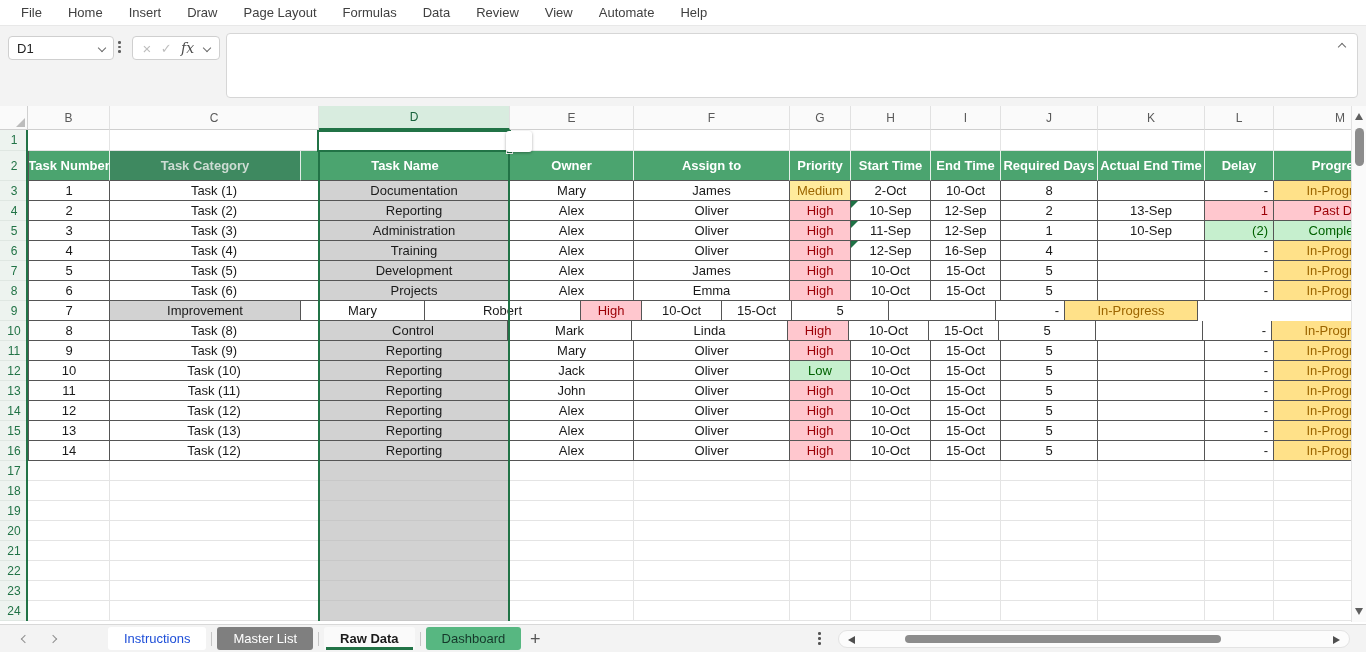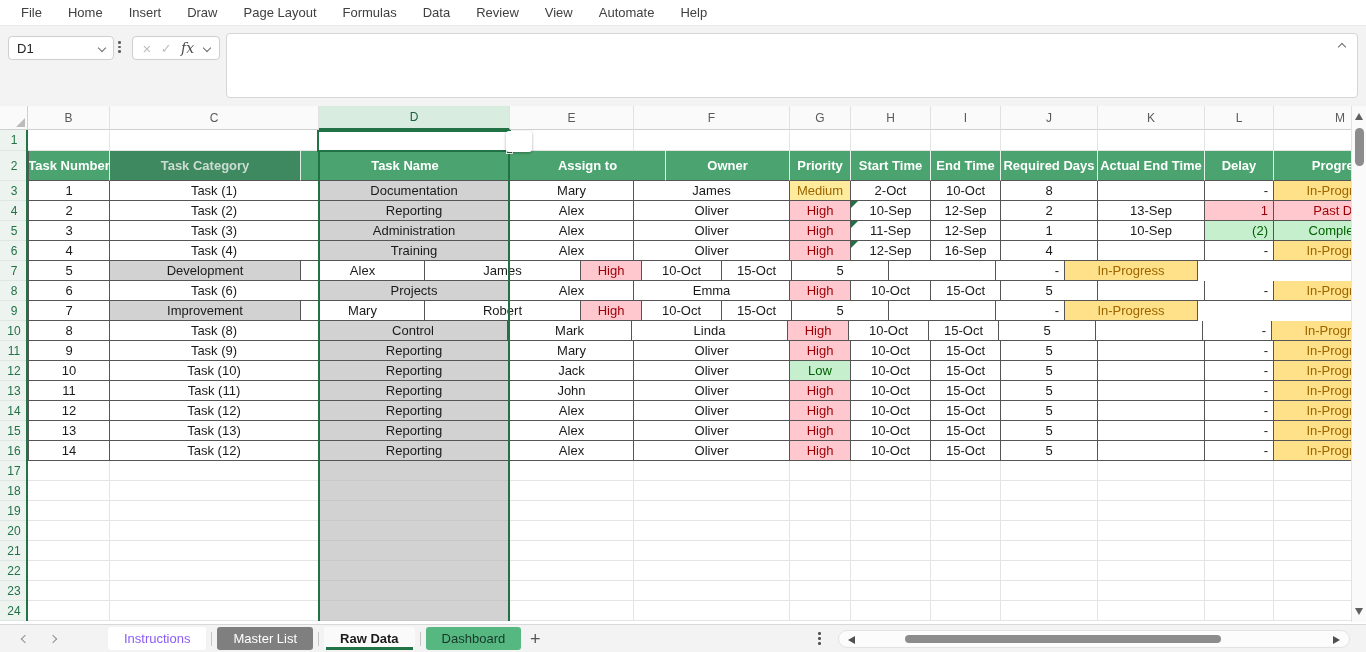--- a/index.html
+++ b/index.html
@@ -90,21 +90,21 @@
             border-right:4.5px solid transparent;border-top:7px solid #5f5f5f;}
   .vthumb{position:absolute;left:3px;top:22px;width:9px;height:38px;background:#8c8c8c;border-radius:5px;}
 
   
   .tabbar{position:absolute;top:624px;left:0;width:1366px;height:28px;background:#f3f3f3;
           border-top:1px solid #d8d8d8;display:flex;align-items:center;}
   .tabnav{position:absolute;left:22px;display:flex;gap:22px;align-items:center;}
   .tabnav .chev{border-color:#8f8f8f;}
   .tabs{position:absolute;left:108px;display:flex;align-items:center;gap:3px;}
   .tab{height:23px;display:flex;align-items:center;padding:0 16px;font-size:13px;border-radius:3px;
-       color:#8b5cf6;position:relative;white-space:nowrap;}
+       color:#1d4ed8;position:relative;white-space:nowrap;}
   .tab.plain{background:#fff;}
   .tab.gray{background:var(--graytab);color:#fff;}
   .tab.active{background:#fafafa;font-weight:bold;color:#1b1b1b;}
   .tab.active::after{content:"";position:absolute;left:2px;right:2px;bottom:0;height:3px;background:var(--accent);}
   .tab.green{background:var(--dashbg);color:#15382a;}
   .tabsep{width:1px;height:14px;background:#c6c6c6;margin:0 2px;}
   .add-sheet{position:absolute;left:524px;font-size:18px;color:#555;line-height:1;padding:0 6px;}
   .sheet-kebab{position:absolute;left:818px;display:flex;flex-direction:column;gap:2.5px;}
   .sheet-kebab i{width:2.5px;height:2.5px;border-radius:50%;background:#555;}
   .hscroll{position:absolute;left:838px;top:5px;width:512px;height:18px;background:#fcfcfc;
@@ -215,22 +215,22 @@
           <div class="ecell" style="width: 70px;"></div>
           <div class="ecell" style="width: 97px;"></div>
           <div class="ecell" style="width: 107px;"></div>
           <div class="ecell" style="width: 69px;"></div>
           <div class="ecell" style="width: 133px;"></div>
         </div>
         <div class="grow" style="height: 30px;">
           <div class="th bl" style="width: 82px;">Task Number</div>
           <div class="th thsel" style="width: 191px;">Task Category</div>
           <div class="th" style="width: 209px;">Task Name</div>
+          <div class="th" style="width: 124px;">Owner</div>
           <div class="th" style="width: 156px;">Assign to</div>
-          <div class="th" style="width: 124px;">Owner</div>
           <div class="th" style="width: 61px;">Priority</div>
           <div class="th" style="width: 80px;">Start Time</div>
           <div class="th" style="width: 70px;">End Time</div>
           <div class="th" style="width: 97px;">Required Days</div>
           <div class="th" style="width: 107px;">Actual End Time</div>
           <div class="th" style="width: 69px;">Delay</div>
           <div class="th" style="width: 133px;">Progress</div>
         </div>
         <div class="grow" style="height: 20px;">
           <div class="td bl" style="width: 82px;">1</div>
@@ -283,20 +283,21 @@
           <div class="td c-bad" style="width: 61px;">High</div>
           <div class="td" style="width: 80px;">12-Sep<span class="flag"></span></div>
           <div class="td" style="width: 70px;">16-Sep</div>
           <div class="td" style="width: 97px;">4</div>
           <div class="td" style="width: 107px;"></div>
           <div class="td al-r" style="width: 69px;">-</div>
           <div class="td c-gold" style="width: 133px;">In-Progress</div>
         </div>
         <div class="grow" style="height: 20px;">
           <div class="td bl" style="width: 82px;">5</div>
+          <div class="td" style="width: 209px;">Task (5)</div>
           <div class="td ov" style="width: 191px;">Development</div>
           <div class="td" style="width: 124px;">Alex</div>
           <div class="td" style="width: 156px;">James</div>
           <div class="td c-bad" style="width: 61px;">High</div>
           <div class="td" style="width: 80px;">10-Oct</div>
           <div class="td" style="width: 70px;">15-Oct</div>
           <div class="td" style="width: 97px;">5</div>
           <div class="td" style="width: 107px;"></div>
           <div class="td al-r" style="width: 69px;">-</div>
           <div class="td c-gold" style="width: 133px;">In-Progress</div>

